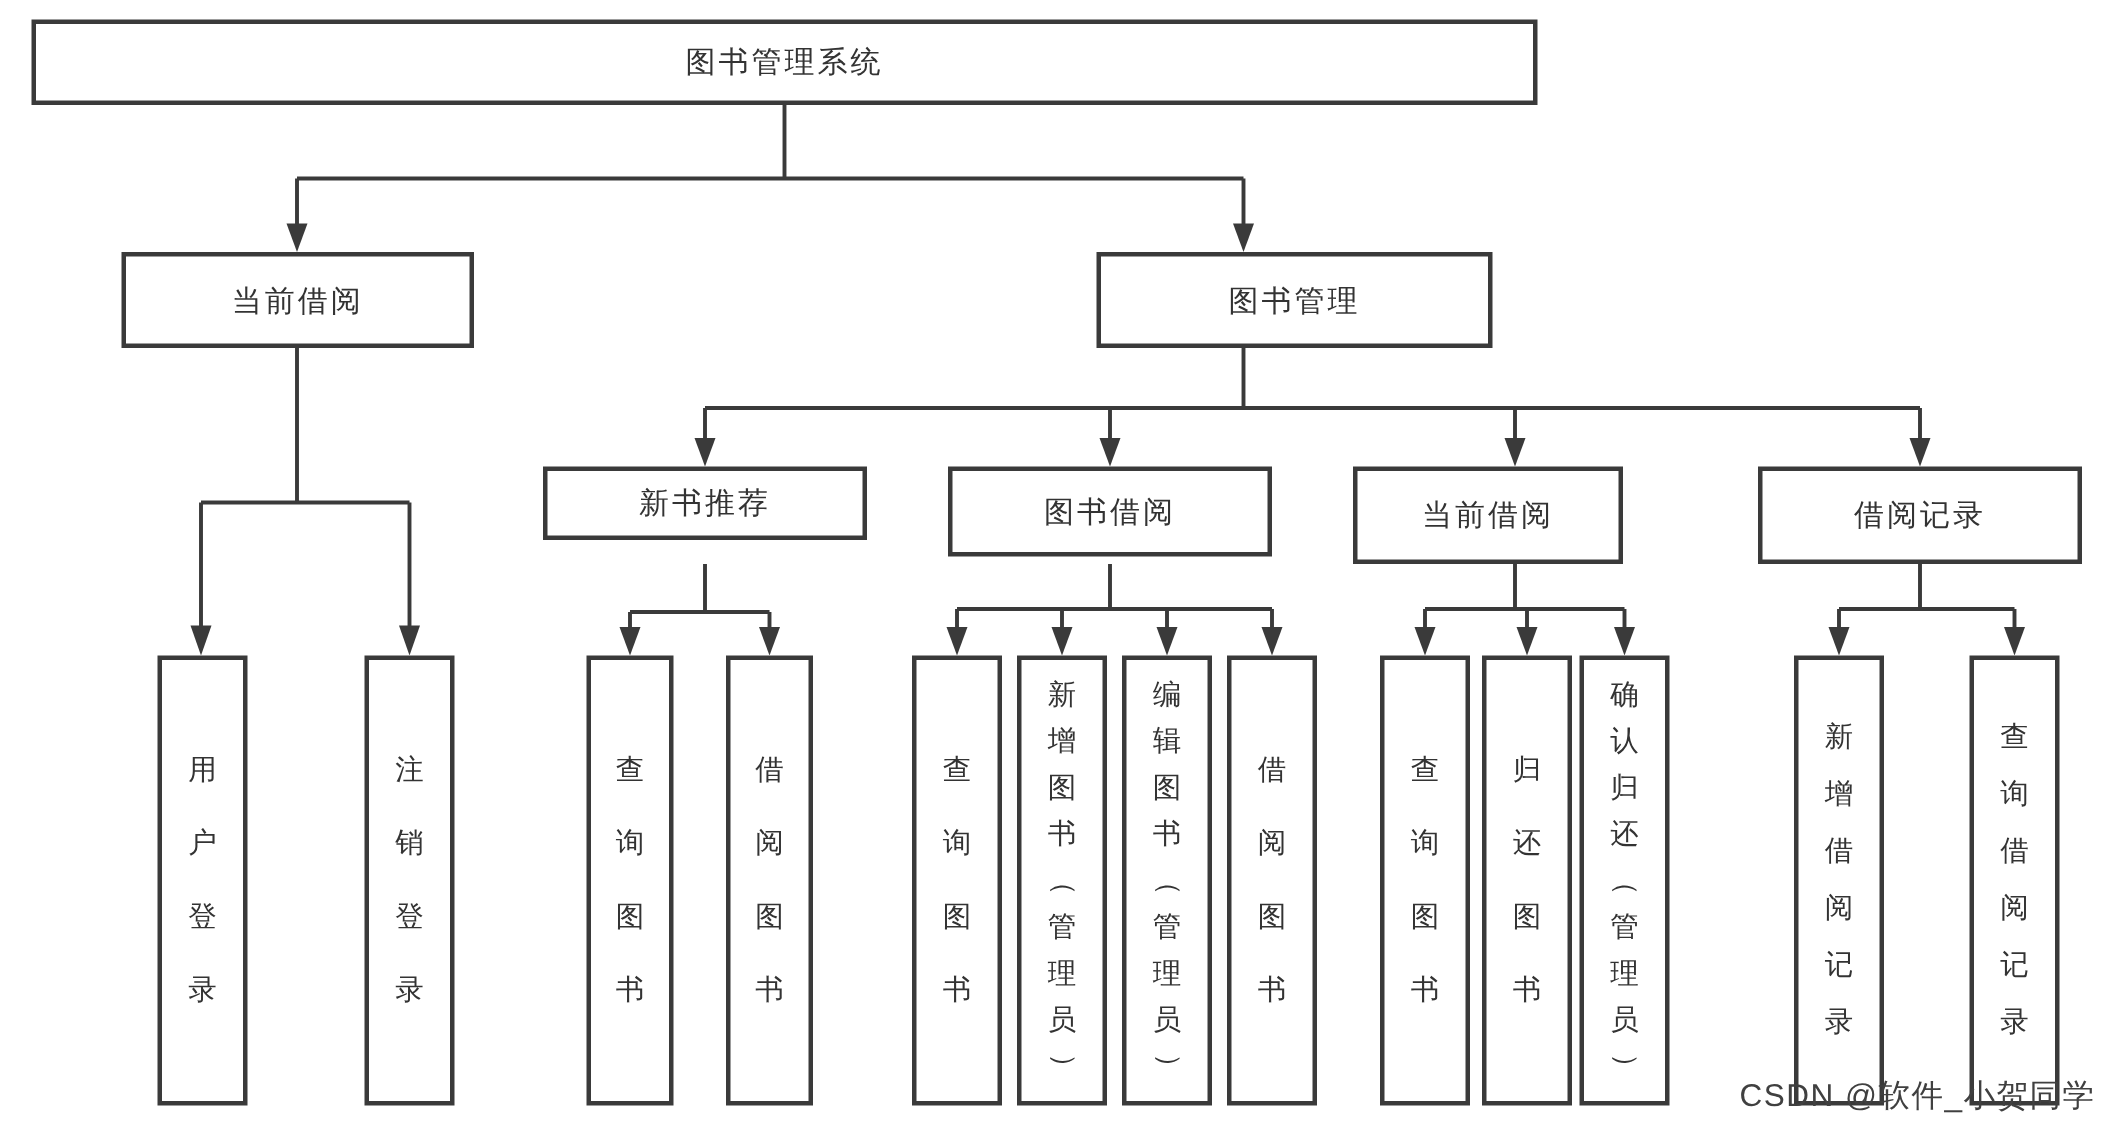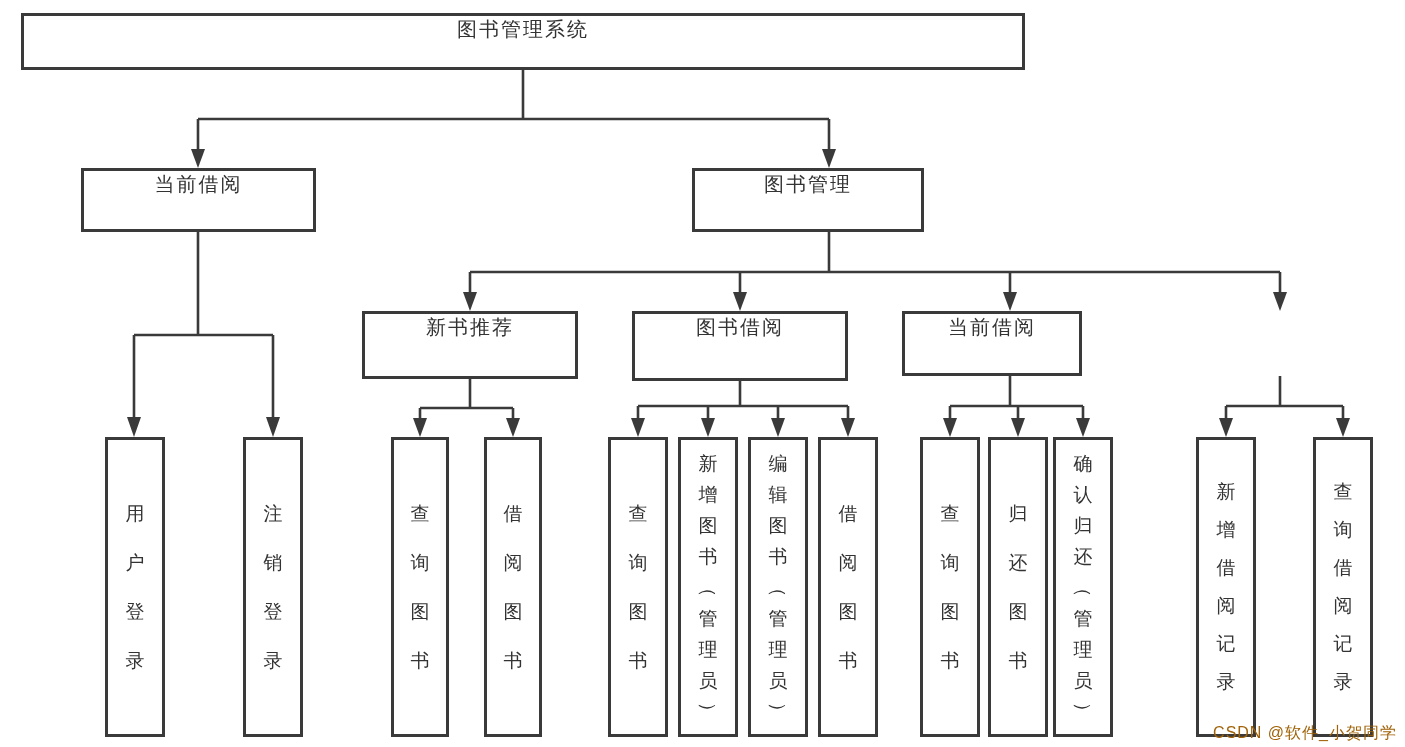--- a/index.html
+++ b/index.html
@@ -11,38 +11,38 @@
     overflow:hidden;
   }
   .wires{position:absolute;left:0;top:0;width:1405px;height:747px;}
   .wires path{stroke:#3a3a3a;stroke-width:2.6;fill:none;}
   .wires polygon{fill:#3a3a3a;stroke:none;}
   .box{
     position:absolute;
     box-sizing:border-box;
     background:#ffffff;
     border:3px solid #3a3a3a;
-    display:flex;align-items:flex-start;justify-content:center;
+    display:flex;align-items:center;justify-content:center;
     color:#333333;
   }
   .hlabel{font-size:20px;letter-spacing:2px;color:#333333;white-space:nowrap;}
   .leaf{top:437px;height:300px;}
   .vtext{
     display:flex;flex-direction:column;
     align-items:center;justify-content:center;
     width:100%;height:100%;
     font-size:19px;color:#333333;
   }
   .vtext span{display:block;text-align:center;}
   .vrot{transform:rotate(90deg);}
   .watermark{
     position:absolute;
     right:8px;bottom:3px;
-    font-size:16px;
-    color:#a16207;
+    font-size:21px;
+    color:#404040;
     letter-spacing:1px;
     white-space:nowrap;
   }
 </style>
 </head>
 <body>
 
 <div class="stage">
 
   <svg class="wires" viewBox="0 0 1405 747">
@@ -88,32 +88,35 @@
     </g>
   </svg>
 
   <div class="box" style="left:21px;top:13px;width:1004px;height:57px">
     <span class="hlabel">图书管理系统</span>
   </div>
 
   <div class="box" style="left:81px;top:168px;width:235px;height:64px">
     <span class="hlabel">当前借阅</span>
   </div>
-  <div class="box" style="left:692px;top:168px;width:232px;height:64px">
+  <div class="box" style="left:731px;top:168px;width:264px;height:64px">
     <span class="hlabel">图书管理</span>
   </div>
 
-  <div class="box" style="left:362px;top:311px;width:216px;height:68px">
+  <div class="box" style="left:362px;top:311px;width:216px;height:49px">
     <span class="hlabel">新书推荐</span>
   </div>
-  <div class="box" style="left:632px;top:311px;width:216px;height:70px">
+  <div class="box" style="left:632px;top:311px;width:216px;height:60px">
     <span class="hlabel">图书借阅</span>
   </div>
   <div class="box" style="left:902px;top:311px;width:180px;height:65px">
     <span class="hlabel">当前借阅</span>
+  </div>
+  <div class="box" style="left:1172px;top:311px;width:216px;height:65px">
+    <span class="hlabel">借阅记录</span>
   </div>
 
   <div class="box leaf" style="left:105px;width:60px">
     <div class="vtext" style="line-height: 49px;">
         <span>用</span>
         <span>户</span>
         <span>登</span>
         <span>录</span>
       </div>
   </div>

